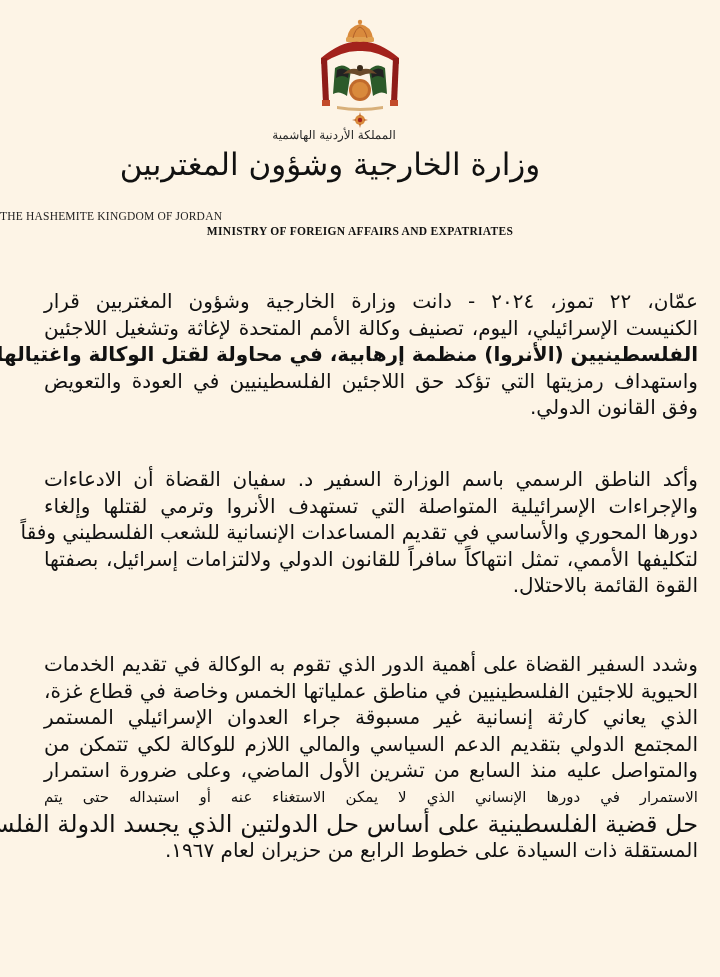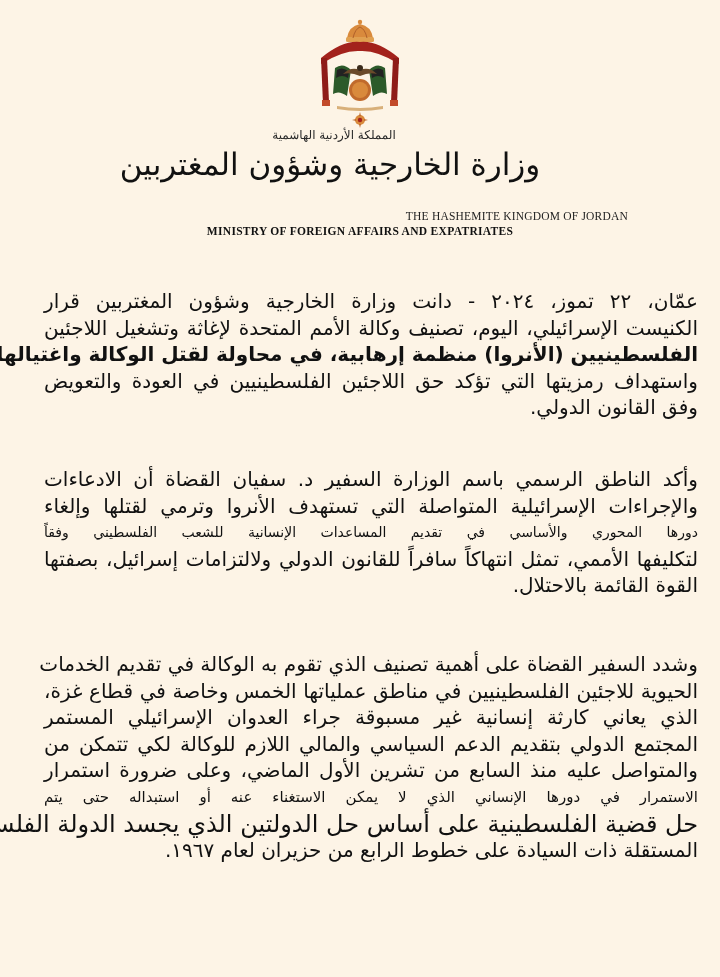--- a/index.html
+++ b/index.html
@@ -50,21 +50,21 @@
       font-size: 31px;
       color: #111;
       direction: rtl;
       letter-spacing: -0.5px;
     }
     .kingdom-en {
       position: absolute;
       left: 0;
       width: 628px;
       top: 210px;
-      text-align: right;
+      text-align: left;
       font-family: "Liberation Serif", serif;
       font-size: 11.5px;
       letter-spacing: 0.2px;
       color: #222;
     }
     .ministry-en {
       position: absolute;
       left: 0;
       width: 720px;
       top: 225px;
@@ -151,27 +151,27 @@
   <span class="line" style="font-size: 20px;">عمّان، ٢٢ تموز، ٢٠٢٤ - دانت وزارة الخارجية وشؤون المغتربين قرار</span>
   <span class="line" style="font-size: 20px;">الكنيست الإسرائيلي، اليوم، تصنيف وكالة الأمم المتحدة لإغاثة وتشغيل اللاجئين</span>
   <span class="line" style="font-size: 20px; font-weight: bold;">الفلسطينيين (الأنروا) منظمة إرهابية، في محاولة لقتل الوكالة واغتيالها سياسياً</span>
   <span class="line" style="font-size: 20px;">واستهداف رمزيتها التي تؤكد حق اللاجئين الفلسطينيين في العودة والتعويض</span>
   <span class="line last" style="font-size: 20px;">وفق القانون الدولي.</span>
 </div>
 
 <div class="body-text" id="p2">
   <span class="line" style="font-size: 20px;">وأكد الناطق الرسمي باسم الوزارة السفير د. سفيان القضاة أن الادعاءات</span>
   <span class="line" style="font-size: 20px;">والإجراءات الإسرائيلية المتواصلة التي تستهدف الأنروا وترمي لقتلها وإلغاء</span>
-  <span class="line" style="font-size: 14px;">دورها المحوري والأساسي في تقديم المساعدات الإنسانية للشعب الفلسطيني وفقاً</span>
+  <span class="line" style="font-size: 20px;">دورها المحوري والأساسي في تقديم المساعدات الإنسانية للشعب الفلسطيني وفقاً</span>
   <span class="line" style="font-size: 20px;">لتكليفها الأممي، تمثل انتهاكاً سافراً للقانون الدولي ولالتزامات إسرائيل، بصفتها</span>
   <span class="line last" style="font-size: 20px;">القوة القائمة بالاحتلال.</span>
 </div>
 
 <div class="body-text" id="p3">
-  <span class="line" style="font-size: 20px;">وشدد السفير القضاة على أهمية تصنيف الذي تقوم به الوكالة في تقديم الخدمات</span>
+  <span class="line" style="font-size: 20px;">وشدد السفير القضاة على أهمية الدور الذي تقوم به الوكالة في تقديم الخدمات</span>
   <span class="line" style="font-size: 20px;">الحيوية للاجئين الفلسطينيين في مناطق عملياتها الخمس وخاصة في قطاع غزة،</span>
   <span class="line" style="font-size: 20px;">الذي يعاني كارثة إنسانية غير مسبوقة جراء العدوان الإسرائيلي المستمر</span>
   <span class="line" style="font-size: 20px;">المجتمع الدولي بتقديم الدعم السياسي والمالي اللازم للوكالة لكي تتمكن من</span>
   <span class="line" style="font-size: 20px;">والمتواصل عليه منذ السابع من تشرين الأول الماضي، وعلى ضرورة استمرار</span>
   <span class="line" style="font-size: 15px;">الاستمرار في دورها الإنساني الذي لا يمكن الاستغناء عنه أو استبداله حتى يتم</span>
   <span class="line" style="font-size: 24px;">حل قضية الفلسطينية على أساس حل الدولتين الذي يجسد الدولة الفلسطينية</span>
   <span class="line last" style="font-size: 20px;">المستقلة ذات السيادة على خطوط الرابع من حزيران لعام ١٩٦٧.</span>
 </div>
 
 </body></html>

